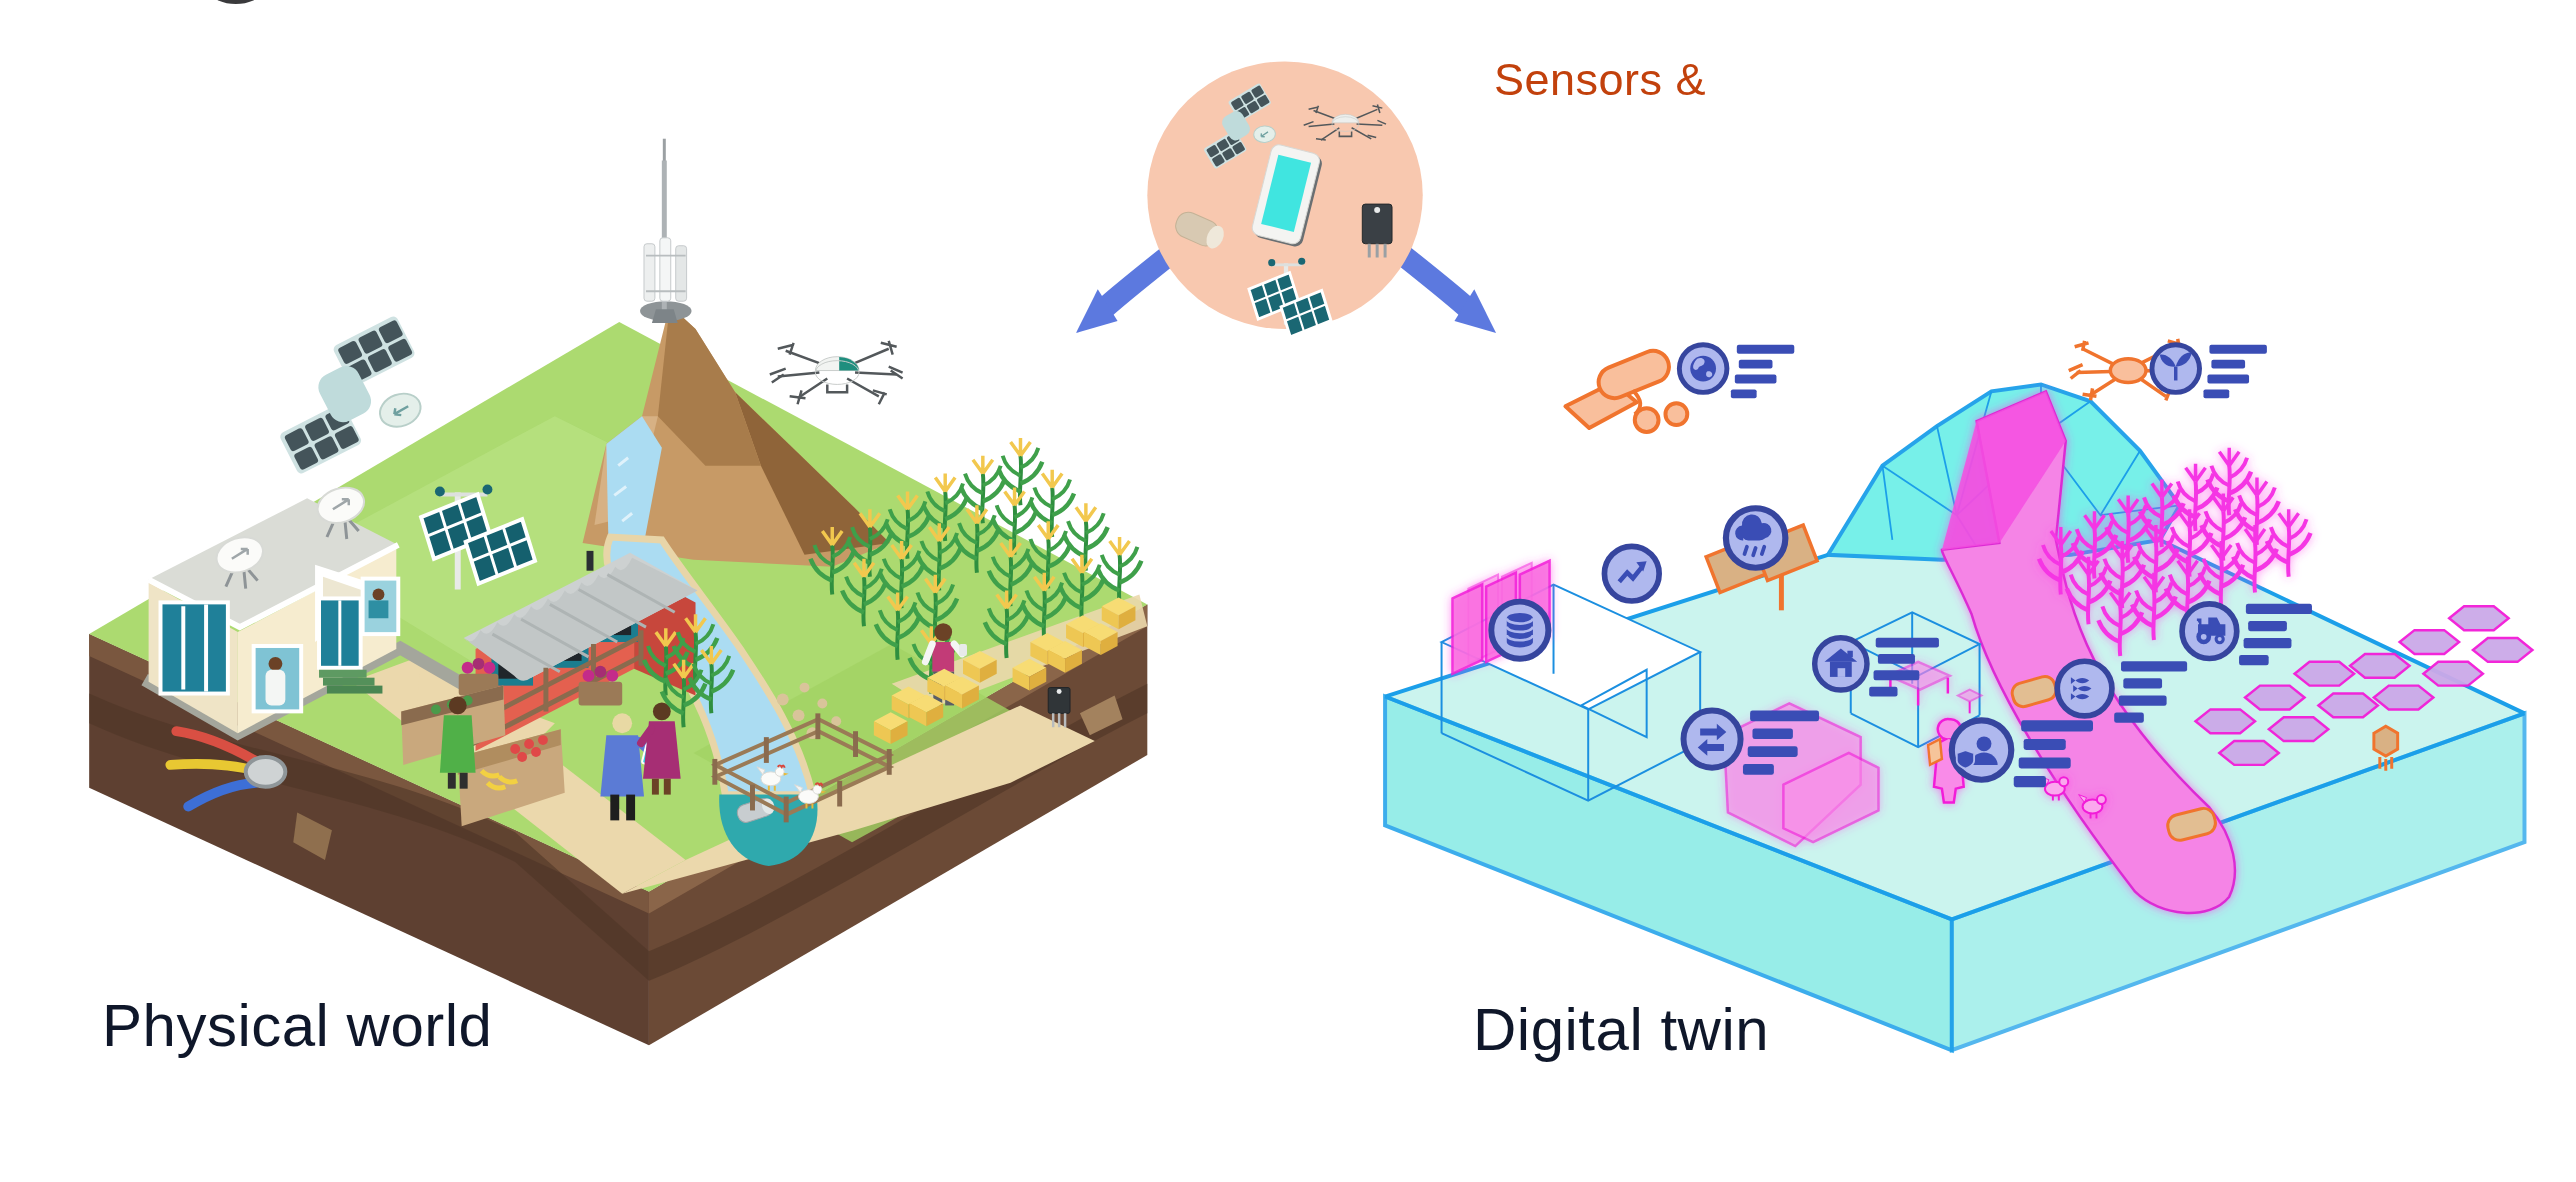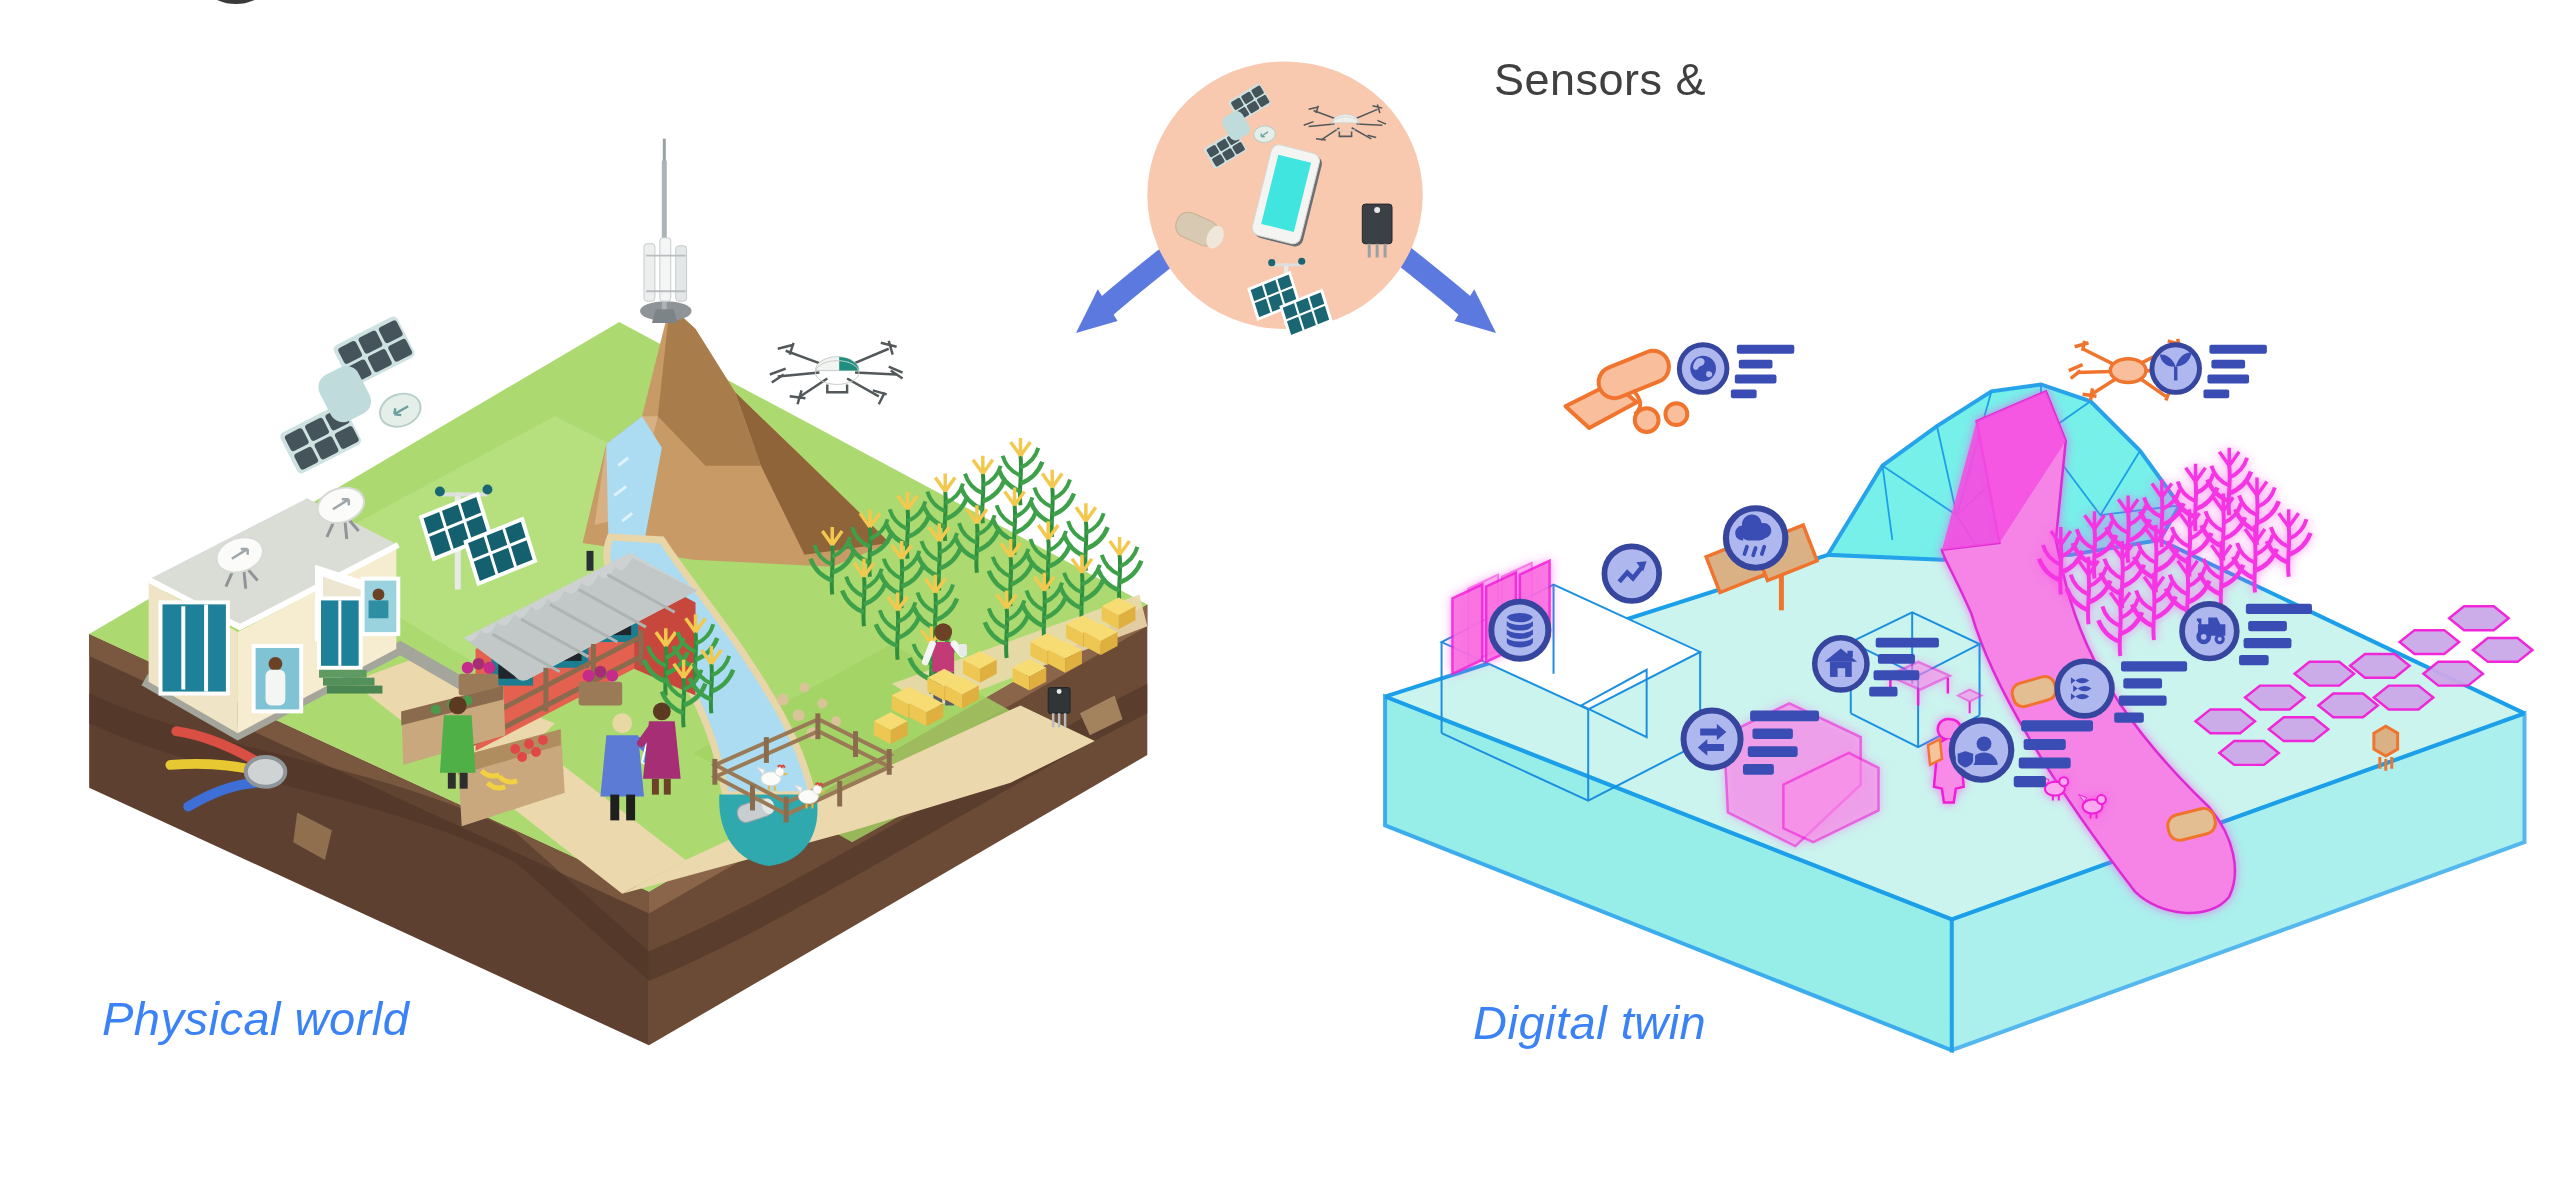--- a/index.html
+++ b/index.html
@@ -1,20 +1,20 @@
 <!DOCTYPE html>
 <html><head>
 <meta charset="utf-8">
 <style>
   html,body{margin:0;padding:0;background:#fff;}
   #stage{position:relative;width:2576px;height:1183px;background:#fff;overflow:hidden;
          font-family:"Liberation Sans", sans-serif;}
   #scene{position:absolute;left:0;top:0;}
-  .label{position:absolute;color:#3b82f6;font-size:47px;font-weight:500;letter-spacing:0.5px;font-style:italic;}
-  #hub-title{position:absolute;left:1494px;top:52px;color:#404040;font-size:45px;
+  .label{position:absolute;color:#0f172a;font-size:60px;font-weight:500;letter-spacing:0.5px;}
+  #hub-title{position:absolute;left:1494px;top:52px;color:#c2410c;font-size:45px;
              font-weight:500;line-height:56px;letter-spacing:0.5px;}
   #physical-label{left:102px;top:991px;}
   #digital-label{left:1473px;top:995px;}
 </style>
 </head>
 <body>
 
 <div id="stage">
 
 <svg id="scene" width="2576" height="1183" viewBox="0 0 2600 1194">

